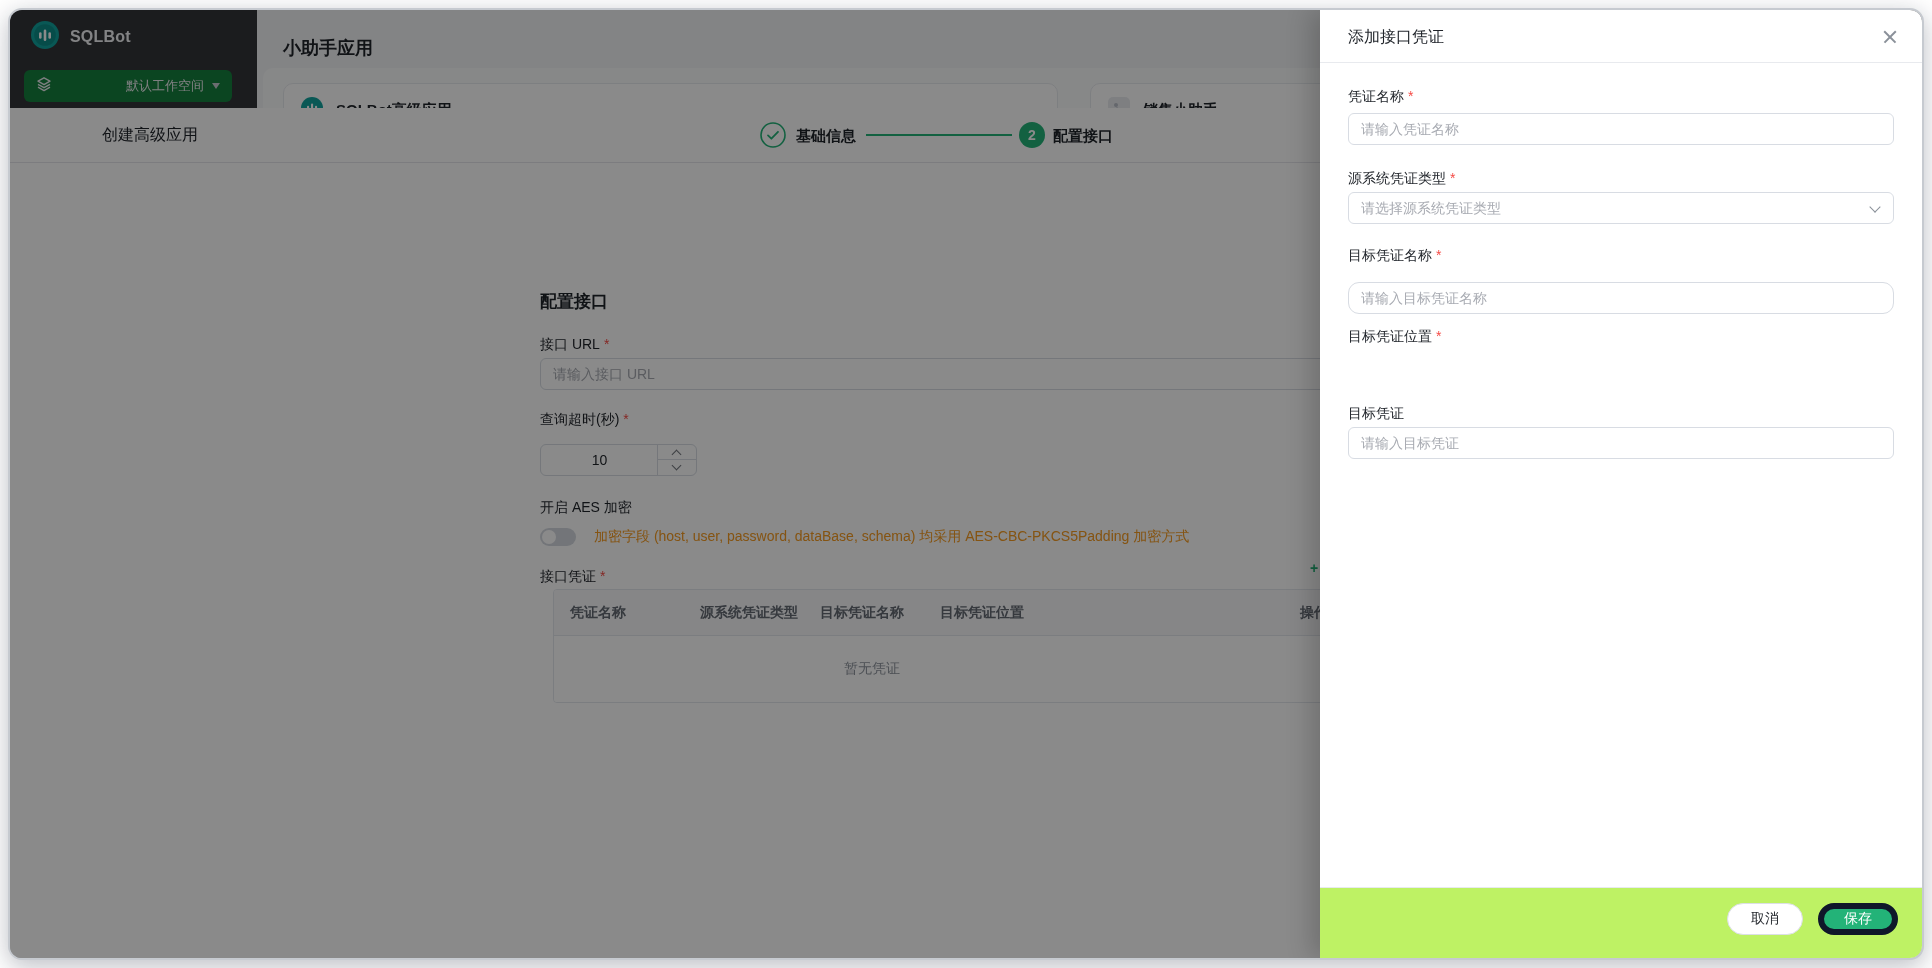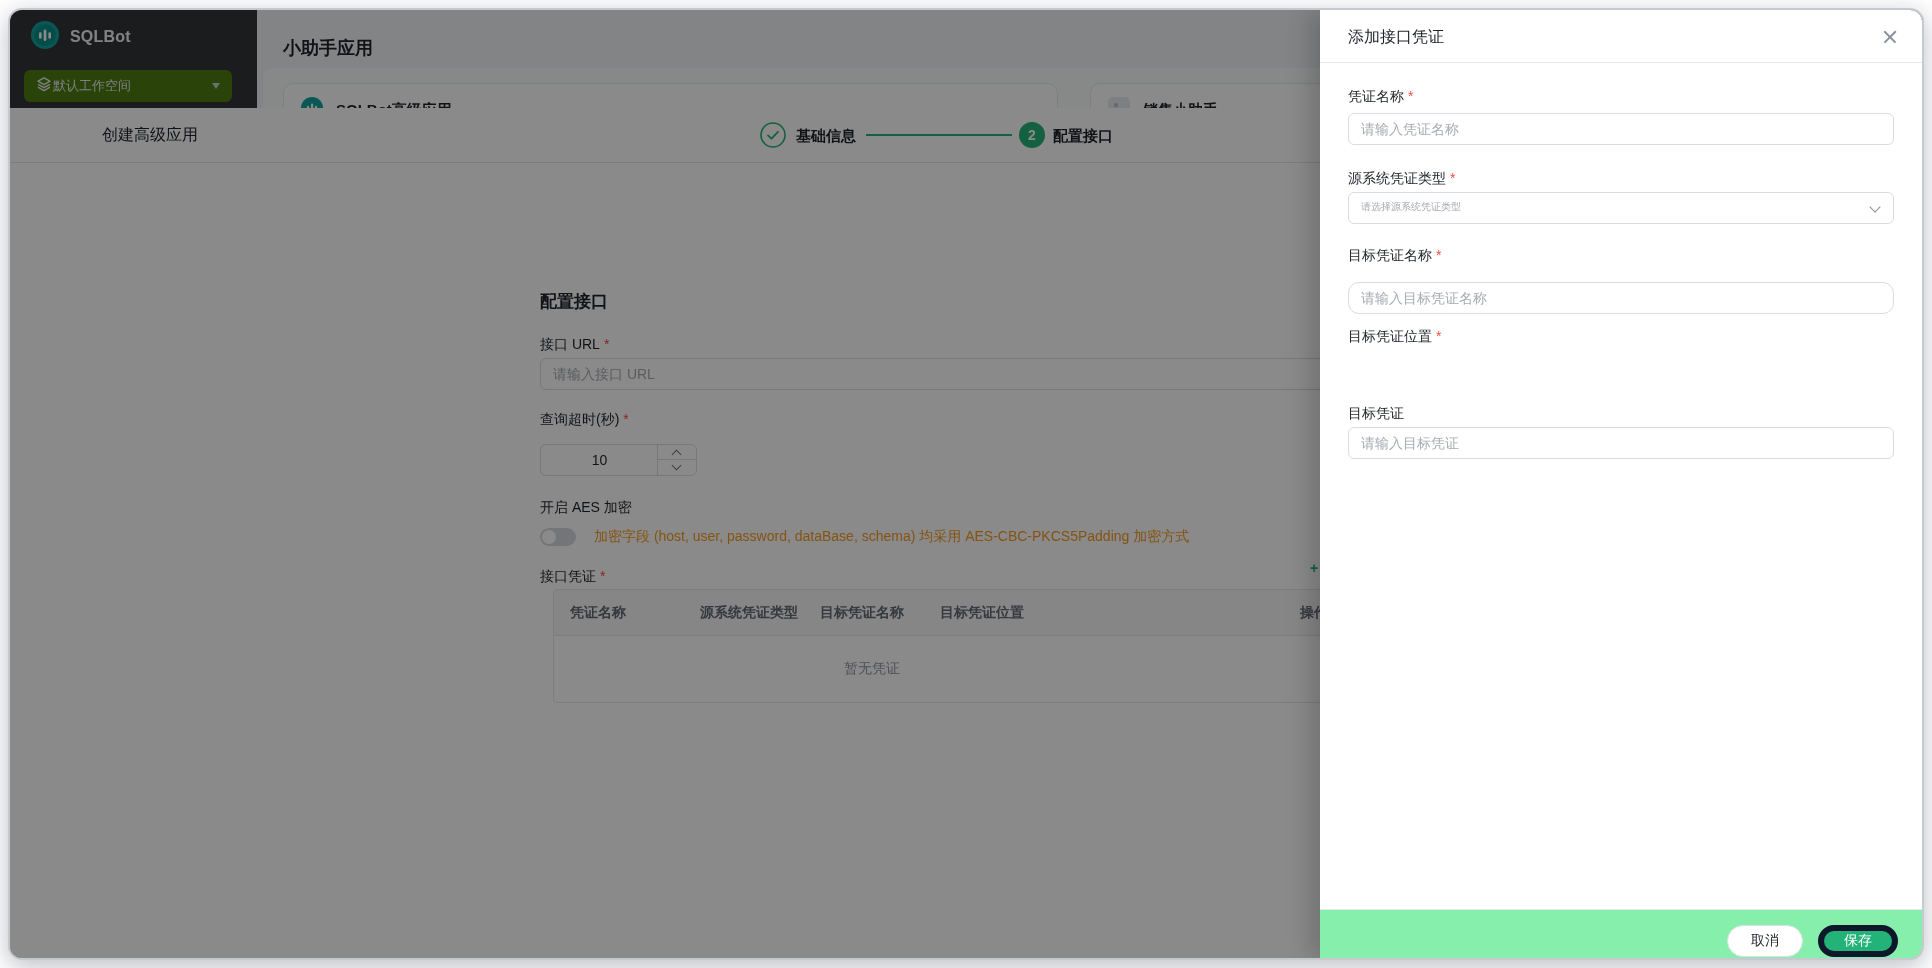--- a/index.html
+++ b/index.html
@@ -6,21 +6,21 @@
   html,body { width:1932px; height:968px; background:#fff; overflow:hidden;
     font-family:"Liberation Sans","DejaVu Sans",sans-serif; }
   .window { position:absolute; left:8px; top:8px; width:1916px; height:952px;
     border:2px solid #C6CAD0; border-radius:14px; overflow:hidden; background:#fff;
     box-shadow:0 6px 24px rgba(15,23,42,.28); }
   
   .sidebar { position:absolute; left:0; top:0; bottom:0; width:247px; background:#323439; z-index:1; }
   .logo-row { position:absolute; left:20px; top:10px; height:34px; display:flex; align-items:center; gap:10px; }
   .logo-row .app-name { font-size:16px; font-weight:700; color:#F2F3F5; letter-spacing:.2px; }
   .ws-pill { position:absolute; left:14px; top:60px; width:208px; height:32px; border-radius:6px;
-    background:#4d7c0f; display:flex; align-items:center; padding:0 12px; gap:1px; cursor:pointer; }
+    background:#15803d; display:flex; align-items:center; padding:0 12px; gap:8px; cursor:pointer;text-align:right; }
   .ws-pill .ws-label { flex:1; font-size:13px; color:#E8EAED; }
   .caret-down { width:0; height:0; border-left:4.5px solid transparent; border-right:4.5px solid transparent;
     border-top:6px solid #C6CAD0; }
   .main-top { position:absolute; left:247px; top:0; right:0; height:120px; background:#F3F4F6; z-index:1; }
   .page-title { position:absolute; left:26px; top:26px; font-size:18px; font-weight:700; color:#1F2329; }
   .panel { position:absolute; left:6px; top:58px; right:0; height:62px; background:#FAFBFC; border-radius:10px 0 0 0; }
   .card { position:absolute; top:15px; height:58px; background:#fff; border:1px solid #E8EAEE; border-radius:10px; }
   .card-1 { left:20px; width:775px; }
   .card-2 { left:827px; width:310px; }
   .card .card-row { position:absolute; left:16px; top:12px; display:flex; align-items:center; gap:12px; }
@@ -73,24 +73,24 @@
   .drawer-header { position:absolute; left:0; right:0; top:0; height:53px; border-bottom:1px solid #E8EAEE; }
   .drawer-title { position:absolute; left:28px; top:17px; font-size:16px; font-weight:500; color:#1F2329; }
   .close-btn { position:absolute; right:24px; top:19px; width:16px; height:16px; cursor:pointer; }
   .close-btn::before, .close-btn::after { content:""; position:absolute; left:0; top:7px; width:16px; height:1.6px;
     background:#8A9099; }
   .close-btn::before { transform:rotate(45deg); }
   .close-btn::after { transform:rotate(-45deg); }
   .d-label { position:absolute; left:28px; font-size:14px; color:#1F2329; }
   .d-control { position:absolute; left:28px; width:546px; }
   .select { position:relative; height:32px; border:1px solid #D8DCE3; border-radius:6px; background:#fff; cursor:pointer; }
-  .select .sel-placeholder { position:absolute; left:12px; top:7px; font-size:10px; color:#A8ABB2; }
+  .select .sel-placeholder { position:absolute; left:12px; top:7px; font-size:14px; color:#A8ABB2; }
   .chevron-down { position:absolute; right:14px; top:10px; width:8px; height:8px;
     border-right:1.6px solid #8A9099; border-bottom:1.6px solid #8A9099; transform:rotate(45deg); }
-  .drawer-footer { position:absolute; left:0; right:0; bottom:0; height:49px; border-top:1px solid #E8EAEE; background:#86efac;
+  .drawer-footer { position:absolute; left:0; right:0; bottom:0; height:71px; border-top:1px solid #E8EAEE; background:#bef264;
     border-radius:0 0 12px 0; }
   .btn { position:absolute; top:15px; height:32px; border-radius:16px; font-size:14px; display:flex;
     align-items:center; justify-content:center; cursor:pointer; font-family:inherit; }
   .btn-cancel { left:407px; width:76px; background:#fff; border:1px solid #DCDFE6; color:#1F2329; }
   .btn-save { left:498px; width:80px; background:#23B378; border:6px solid #0f172a; color:#fff; font-weight:500; }
 </style>
 </head>
 <body>
 
 <div class="window">

